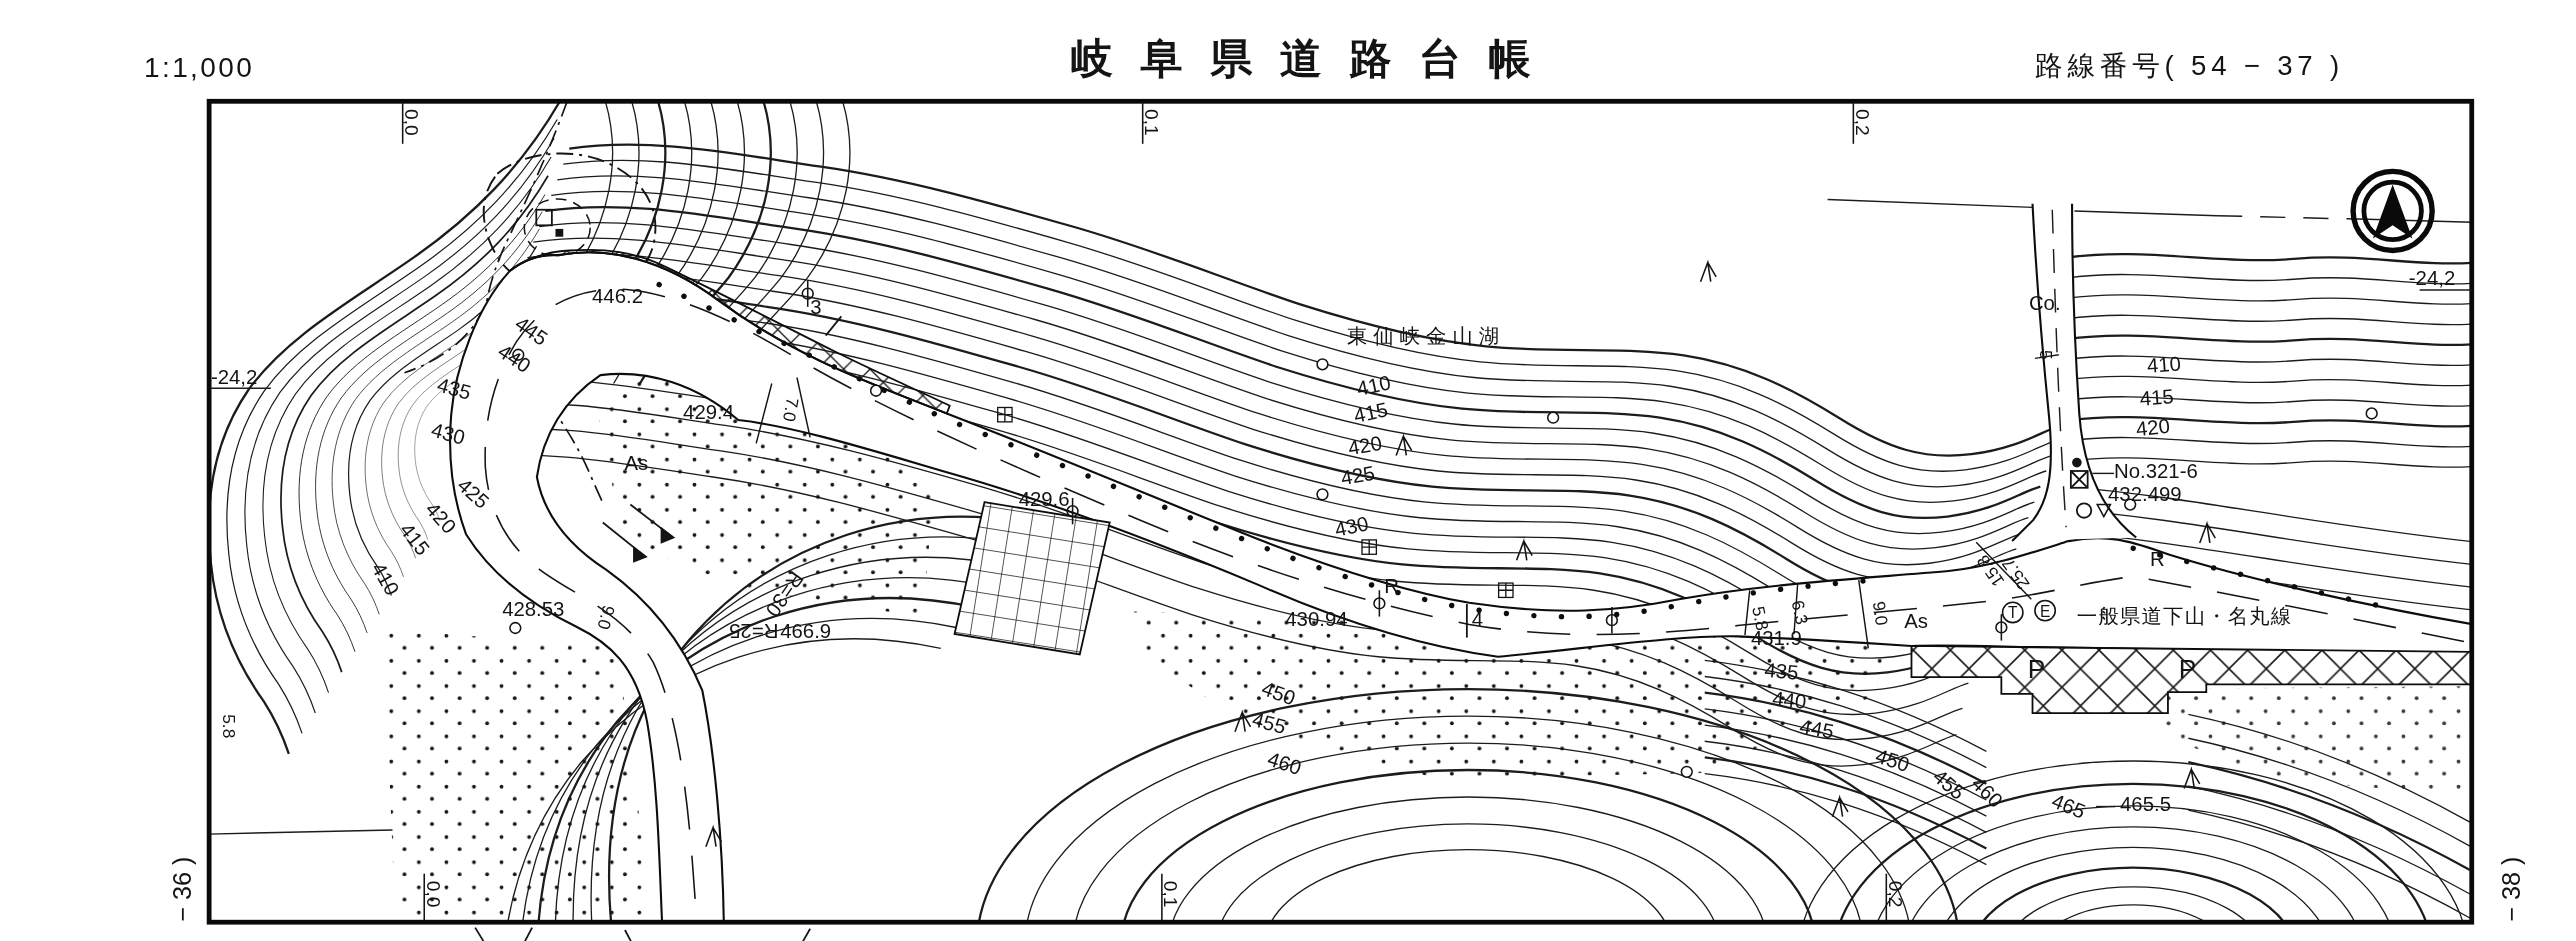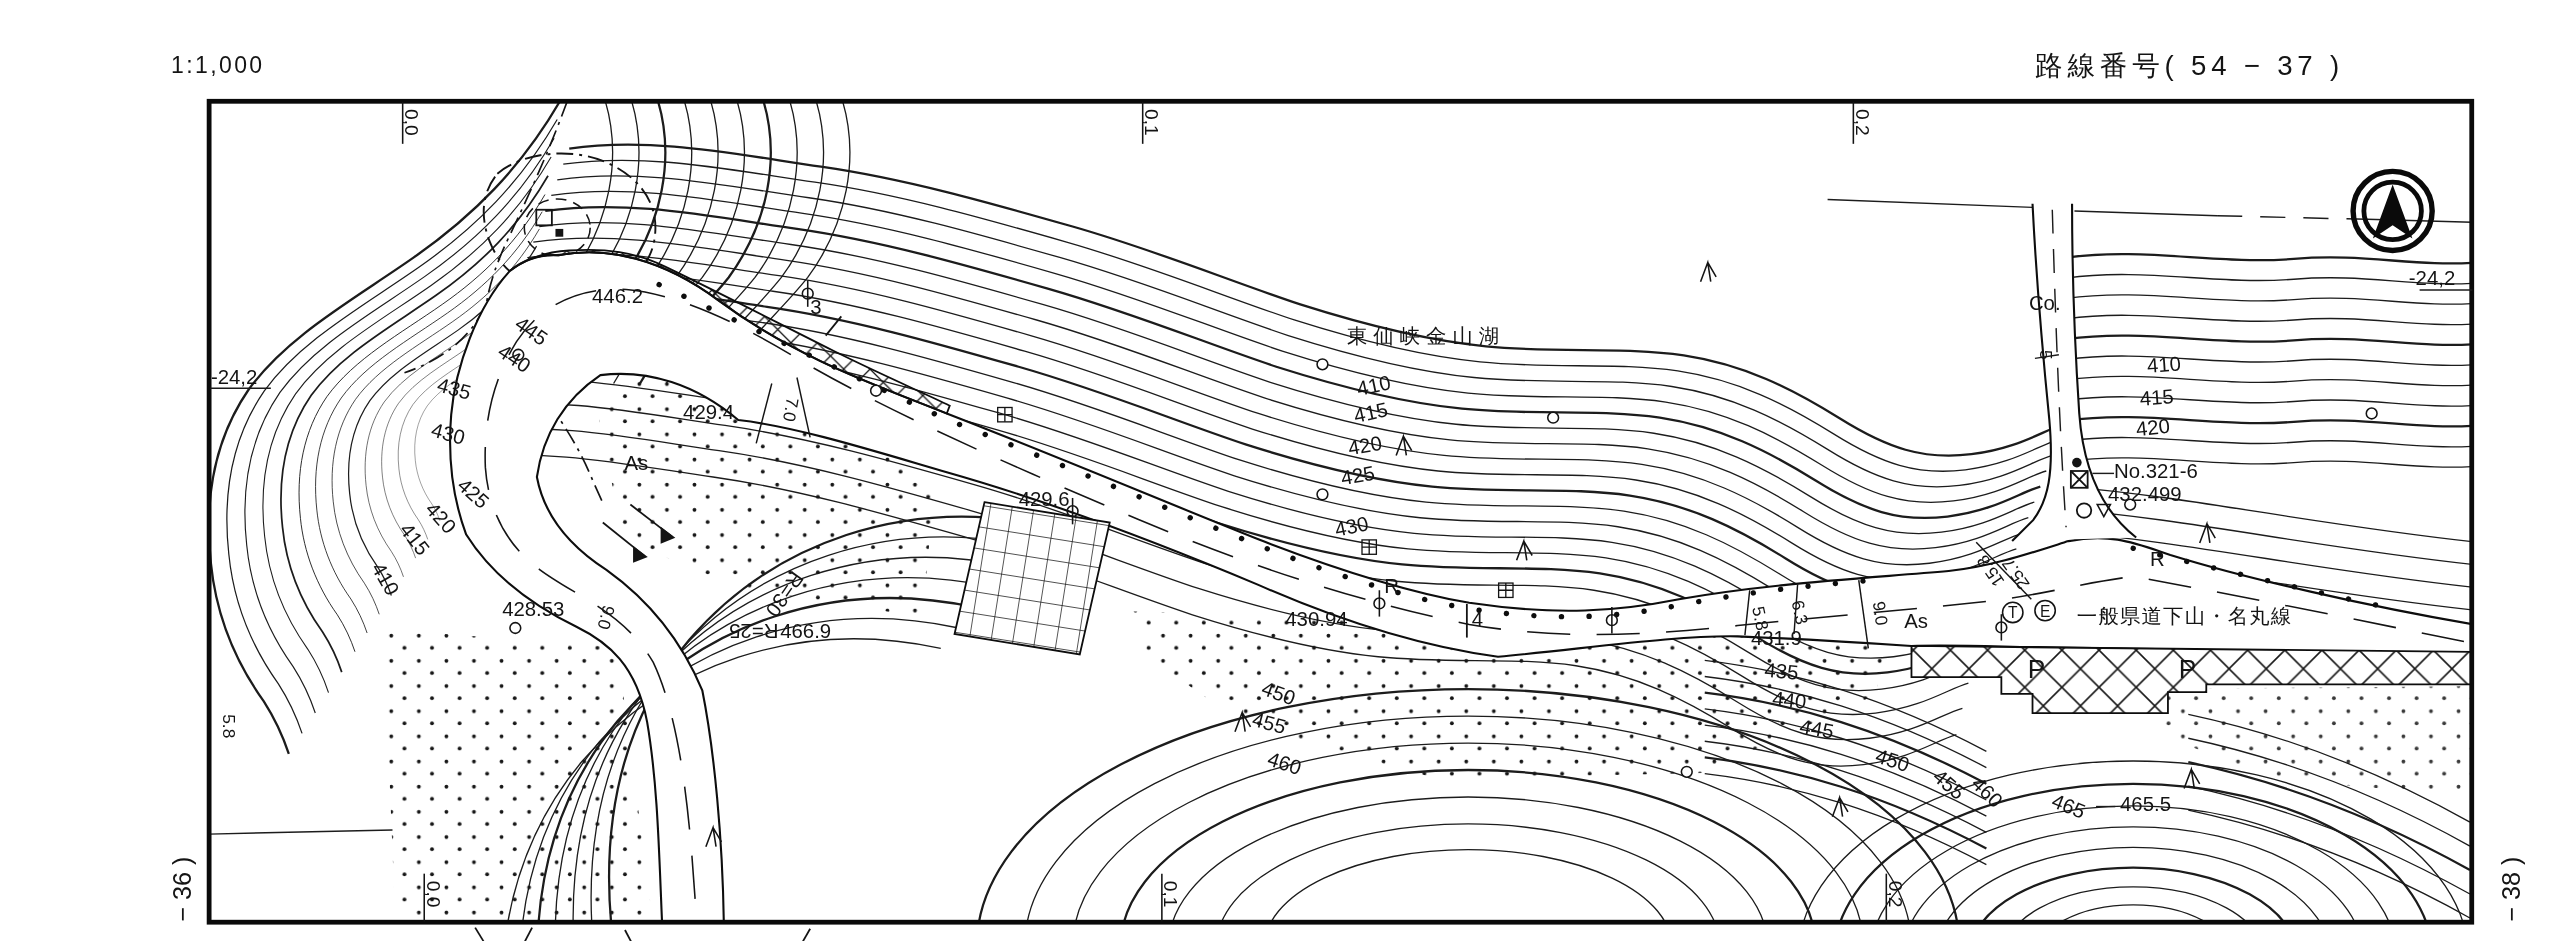--- a/index.html
+++ b/index.html
@@ -1,37 +1,38 @@
 <!DOCTYPE html>
 <html style="font-size:9.6px"><head>
 <meta charset="utf-8">
 <style>
   html,body{margin:0;padding:0;background:#f4f2ee;}
   #sheet{position:relative;width:2576px;height:942px;background:#ffffff;
          font-family:"Liberation Sans","DejaVu Sans",sans-serif;color:#141414;overflow:hidden;}
   .hdr{position:absolute;white-space:nowrap;color:#141414;}
-  #hdr-scale{left:144px;top:52px;font-size:23px;letter-spacing:2.4px;margin-left:27px;}
+  #hdr-scale{left:144px;top:52px;font-size:28px;letter-spacing:2.4px;}
   #hdr-title{left:1071px;top:31px;font-size:42px;font-weight:bold;letter-spacing:27.6px;}
   #hdr-route{left:2035px;top:47px;font-size:27.6px;letter-spacing:4.8px;}
   svg{position:absolute;left:0;top:0;}
   svg text{fill:#141414;font-family:"Liberation Sans","DejaVu Sans",sans-serif;}
   .lbl{font-size:34px;}
   .sm{font-size:29px;}
   .big{font-size:44px;}
   .cn{stroke:#1c1c1c;stroke-width:2.2;fill:none;}
   .cx{stroke:#1c1c1c;stroke-width:3.8;fill:none;}
   .edge{stroke:#0d0d0d;stroke-width:3.5;fill:none;}
   .thin{stroke:#1c1c1c;stroke-width:2.4;fill:none;}
 </style>
 </head>
 <body>
 
 <div id="sheet">
 
   <div id="hdr-scale" class="hdr">1:1,000</div>
+  <div id="hdr-title" class="hdr">岐阜県道路台帳</div>
   <div id="hdr-route" class="hdr">路線番号( 54 − 37 )</div>
 
   <svg width="2576" height="942" viewBox="0 0 4299 1572">
     <defs>
       <clipPath id="mapClip">
           <rect x="349" y="169" width="3776" height="1370"></rect>
         </clipPath>
       <pattern id="dots" width="46" height="42" patternUnits="userSpaceOnUse">
         <circle cx="9" cy="11" r="3.2" fill="#161616"></circle>
         <circle cx="31" cy="31" r="3.2" fill="#161616"></circle>

